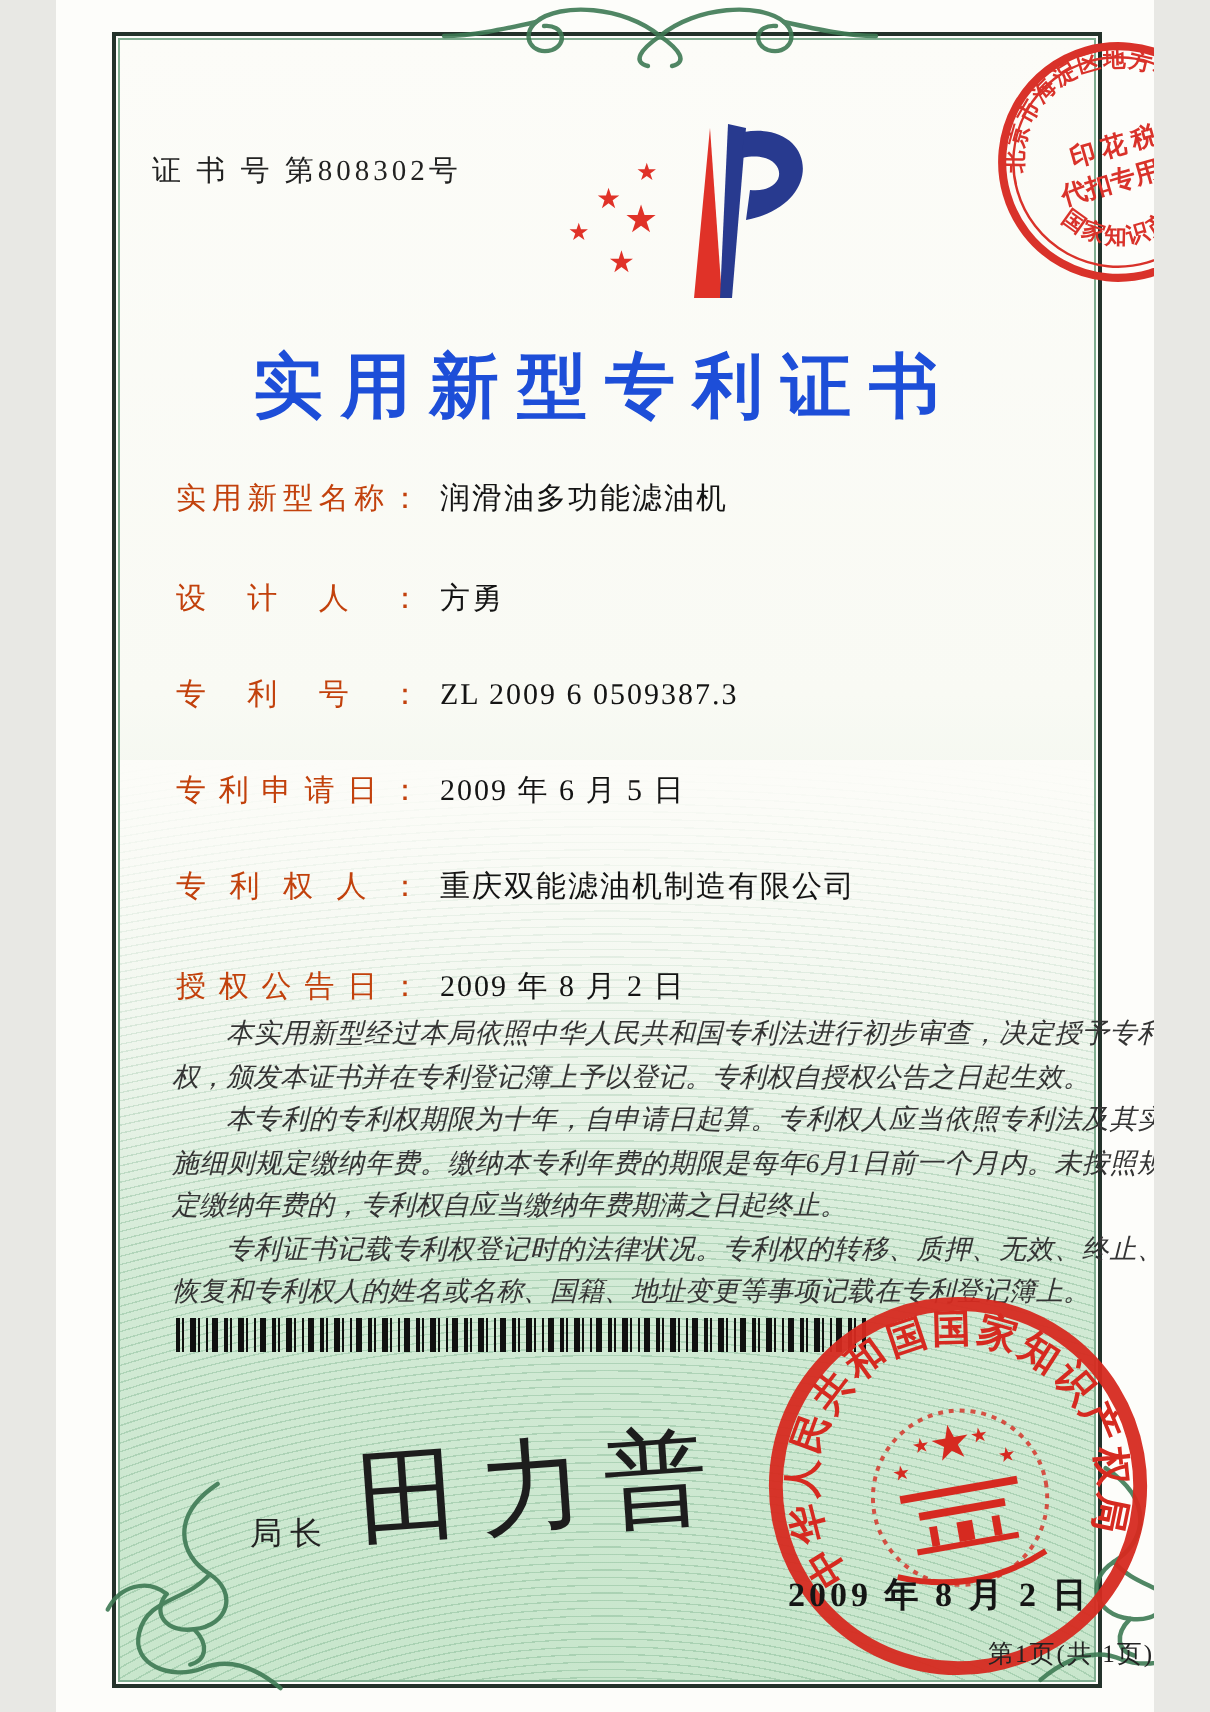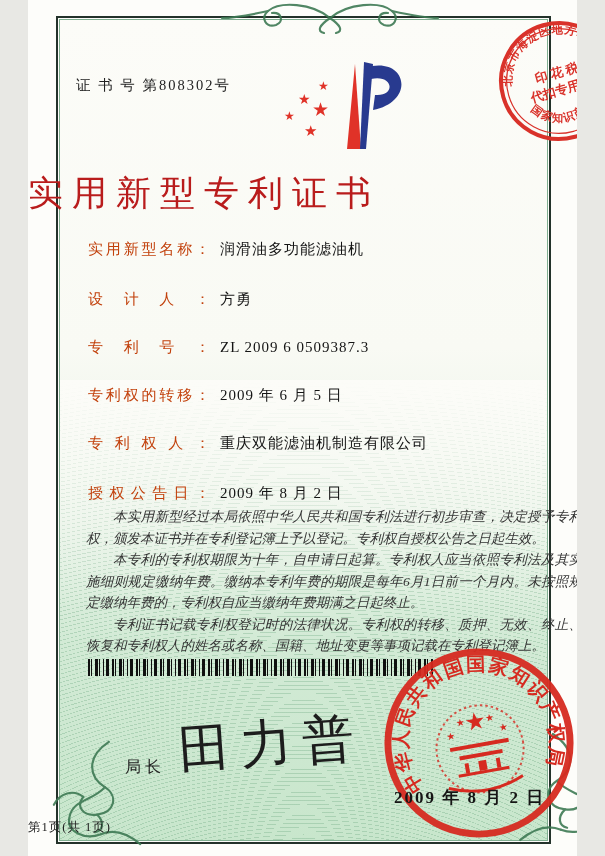--- a/index.html
+++ b/index.html
@@ -37,22 +37,22 @@
 
   .cert-no{position:absolute;left:48px;top:76px;font-size:14.5px;letter-spacing:2px;color:#222;}
 
   .logo{position:absolute;left:232px;top:52px;width:150px;height:110px;}
   .logo svg{width:100%;height:100%;display:block;}
 
   .tax-stamp{position:absolute;left:468px;top:18px;width:126px;height:126px;transform:rotate(-16deg);}
   .tax-stamp svg{width:100%;height:100%;display:block;}
 
   .title{
-    position:absolute;left:0;right:0;top:170px;
-    font-size:35px;font-weight:400;letter-spacing:9px;color:#b91c1c;
+    position:absolute;left:0;right:0;top:170px;text-align:center;
+    font-size:35px;font-weight:700;letter-spacing:9px;color:#1d4ed8;
   }
 
   .fields{position:absolute;left:60px;top:240px;width:490px;}
   .field-row{position:absolute;left:0;height:22px;white-space:nowrap;}
   .field-label{
     display:inline-block;width:122px;font-size:15px;color:#c2410c;
     text-align:justify;text-align-last:justify;vertical-align:baseline;
   }
   .field-value{font-size:15px;color:#141414;margin-left:10px;letter-spacing:1px;}
   .row-0{top:0px;} .row-1{top:50px;} .row-2{top:98px;}
@@ -82,21 +82,21 @@
   }
 
   .big-seal{position:absolute;left:352px;top:644px;width:198px;height:198px;transform:rotate(-10deg);z-index:5;}
   .big-seal svg{width:100%;height:100%;display:block;}
   .seal-date{
     position:absolute;left:366px;top:786px;font-size:17px;font-weight:700;
     letter-spacing:2px;color:#151515;z-index:6;
   }
 
   .footer{
-    position:absolute;left:0;right:0;top:819px;text-align:left;
+    position:absolute;left:0;right:0;top:819px;text-align:right;
     font-size:12.5px;letter-spacing:1px;color:#222;z-index:6;
   }
 </style>
 </head>
 <body>
 
 <div class="page">
   <div class="tint"></div>
   <div class="waves"></div>
   <div class="frame"></div>
@@ -178,21 +178,21 @@
       <div class="field-row row-0">
         <span class="field-label">实用新型名称：</span><span class="field-value">润滑油多功能滤油机</span>
       </div>
       <div class="field-row row-1">
         <span class="field-label">设计人：</span><span class="field-value">方勇</span>
       </div>
       <div class="field-row row-2">
         <span class="field-label">专利号：</span><span class="field-value">ZL 2009 6 0509387.3</span>
       </div>
       <div class="field-row row-3">
-        <span class="field-label">专利权的转移：</span><span class="field-value">2009 年 6 月 5 日</span>
+        <span class="field-label">专利申请日：</span><span class="field-value">2009 年 6 月 5 日</span>
       </div>
       <div class="field-row row-4">
         <span class="field-label">专利权人：</span><span class="field-value">重庆双能滤油机制造有限公司</span>
       </div>
       <div class="field-row row-5">
         <span class="field-label">授权公告日：</span><span class="field-value">2009 年 8 月 2 日</span>
       </div>
     </div>
 
     <div class="paragraphs">

